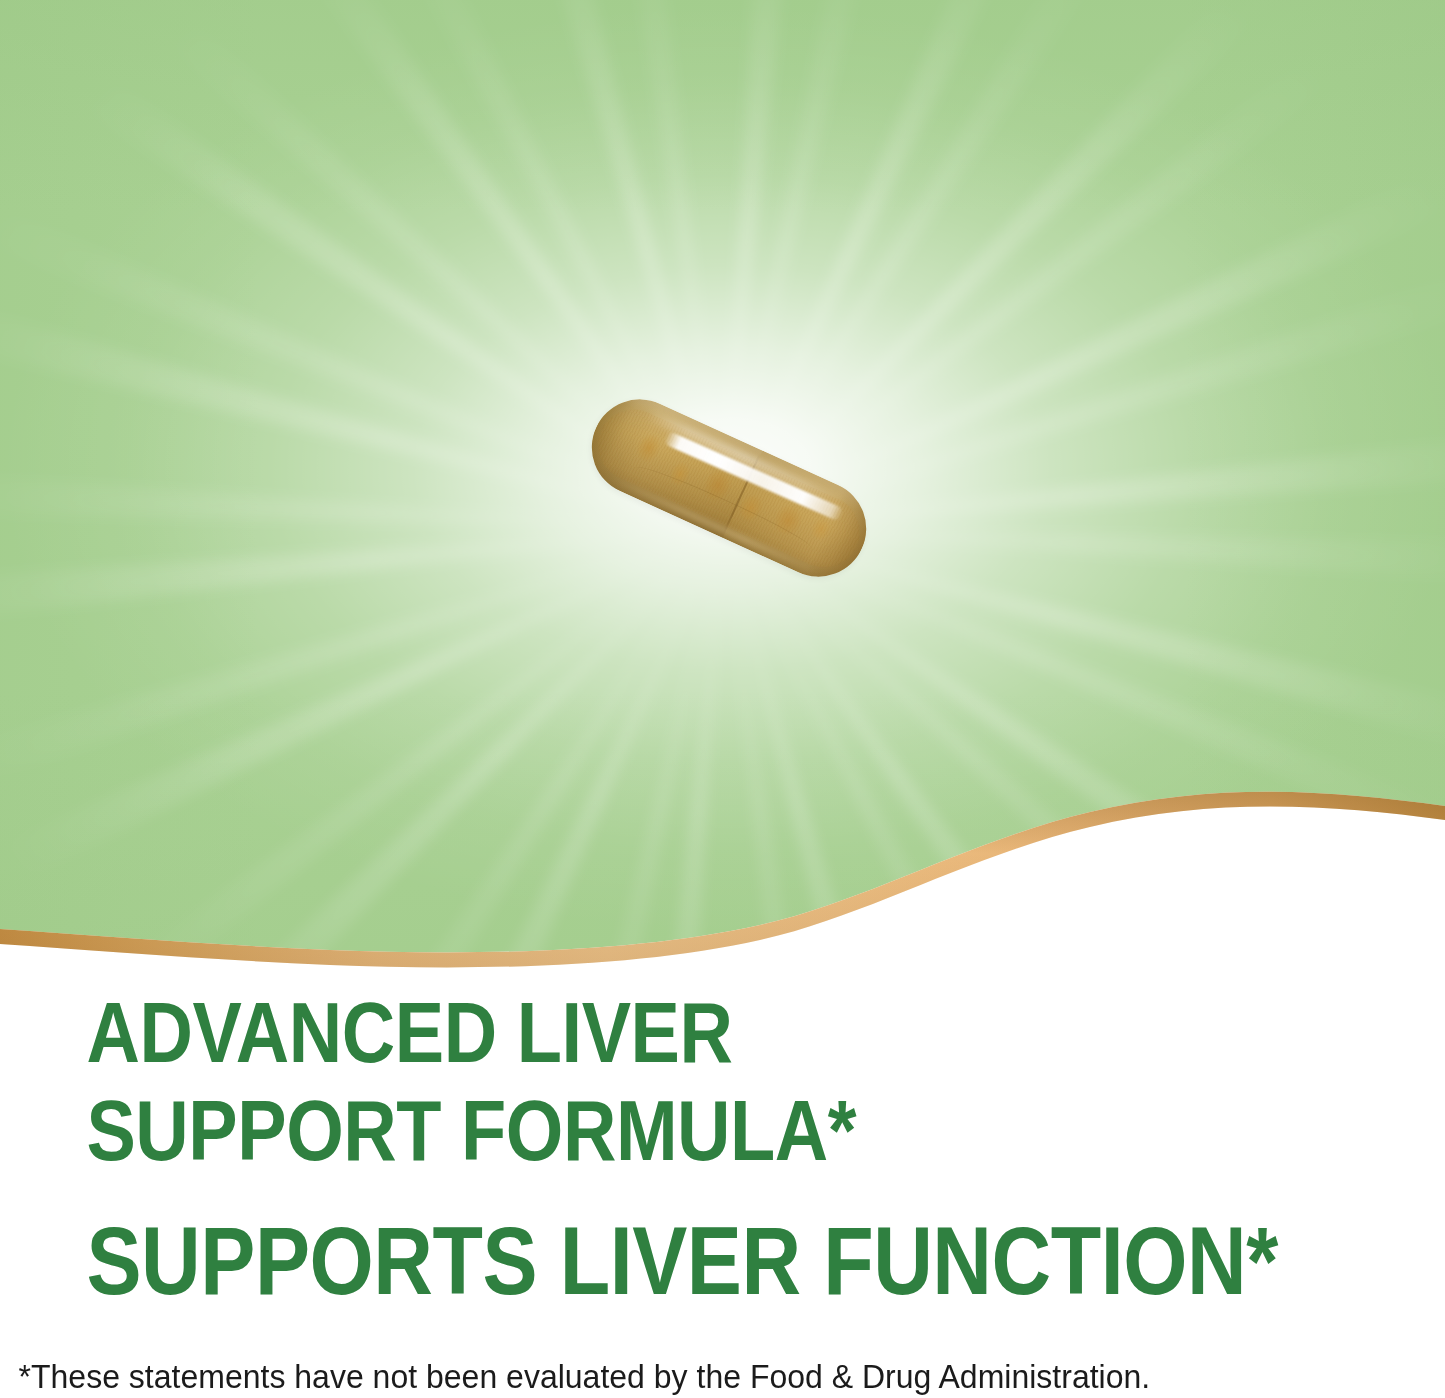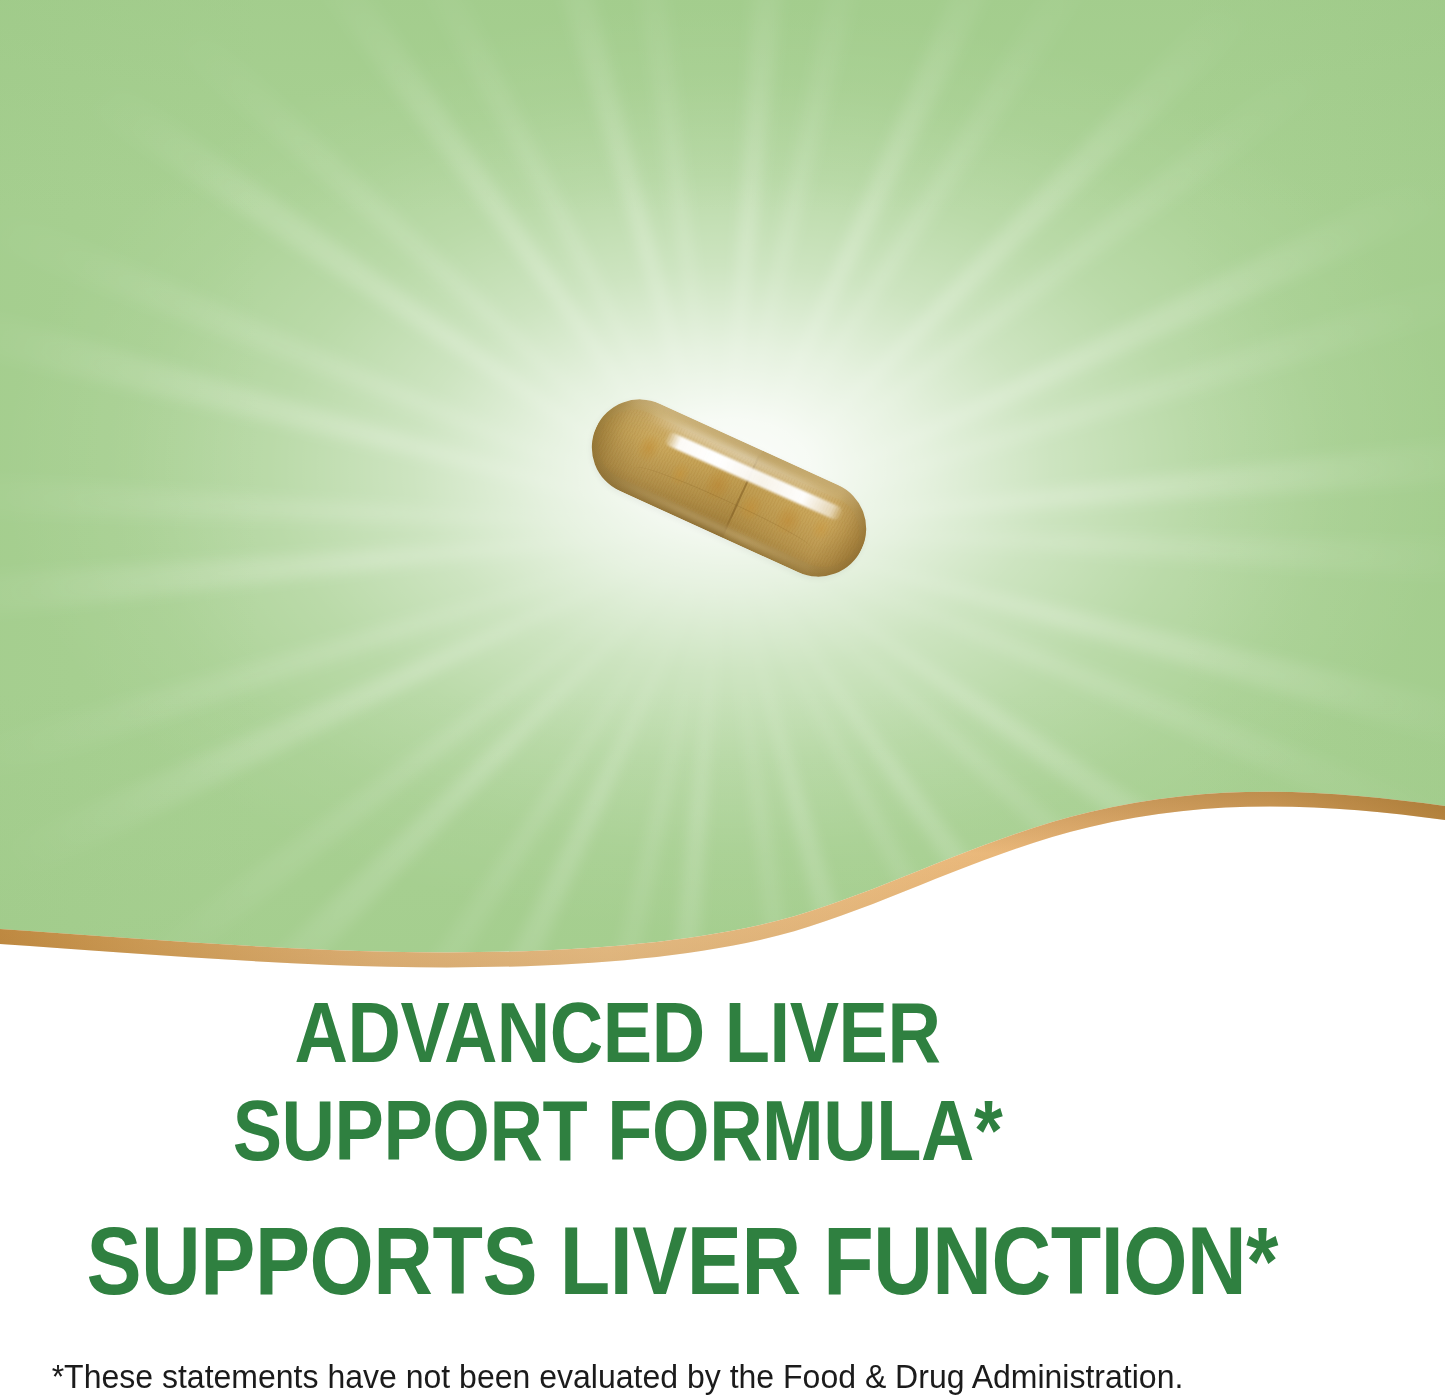--- a/index.html
+++ b/index.html
@@ -271,21 +271,20 @@
         rgba(110,75,20,0.07) 55%,
         rgba(110,75,20,0.0) 100%);
   }
 
   
   .textblock {
     position: absolute;
     left: 0;
     top: 975px;
     width: 1235px;
-    text-align: center;
   }
   .headline {
     color: #2f8040;
     font-family: "Liberation Sans", sans-serif;
     font-weight: bold;
     letter-spacing: -0.5px;
     line-height: 1.0;
     margin: 0;
     white-space: nowrap;
     transform: scaleX(0.86);

